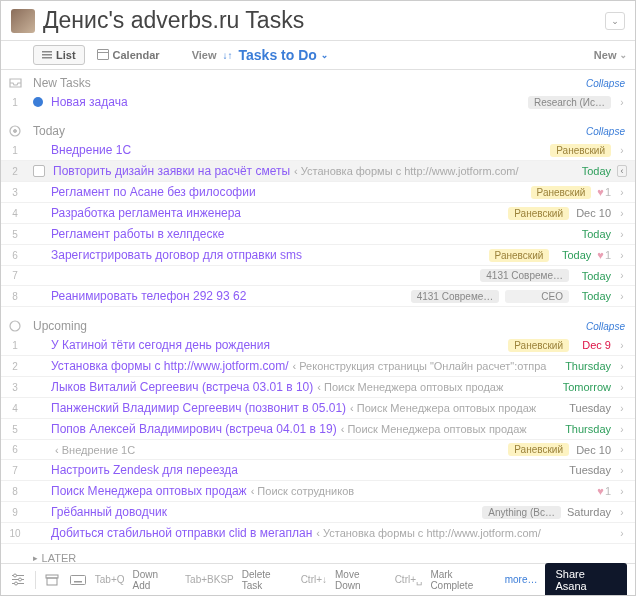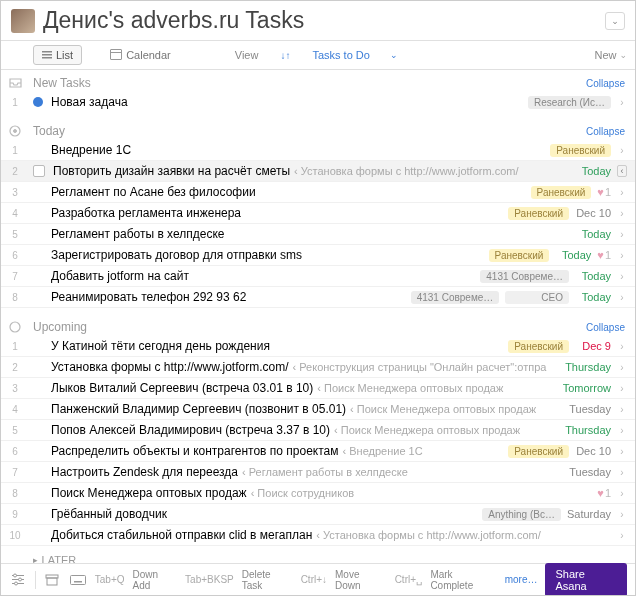--- a/index.html
+++ b/index.html
@@ -41,56 +41,58 @@
     font-size: 9px;
     cursor: pointer;
   }
   .toolbar {
     display: flex;
     align-items: center;
     padding: 4px 8px 4px 32px;
     border-bottom: 1px solid #e0e0e0;
     font-size: 11px;
     color: #777;
-    gap: 20px;
+    gap: 4px;
+    font-weight: bold;
   }
   .tb-btn {
     padding: 3px 8px;
     border-radius: 3px;
     display: inline-flex;
     align-items: center;
     gap: 4px;
     cursor: pointer;
   }
   .tb-btn.active {
     border: 1px solid #c8c8c8;
     background: #f7f7f7;
     color: #555;
   }
   .tb-sep { flex: 1; }
   .tb-view { color: #888; font-size: 11px; margin-right: 2px; }
-  .tb-link { color: #3b7dd8; font-size: 11px; cursor: pointer; }
+  .tb-link { color: #3b7dd8; font-size: 14px; cursor: pointer; }
   .tb-sort-icon { color:#3b7dd8; font-size:10px; margin-right:2px;}
   .tb-new { color:#888; display:inline-flex; align-items:center; gap:3px; cursor:pointer;}
   .content {
     height: 502px;
     overflow-y: auto;
   }
   .section-header {
     display: flex;
     align-items: center;
     padding: 6px 10px 2px 32px;
     color: #999;
     font-size: 12px;
   }
   .section-header .collapse {
     margin-left: auto;
     color: #3b7dd8;
     font-size: 10px;
     cursor: pointer;
+    font-style: italic;
   }
   .gutter {
     position: absolute;
     left: 0;
     width: 28px;
     text-align: center;
     color: #bbb;
     font-size: 10px;
     display: flex;
     align-items: center;
@@ -112,21 +114,21 @@
     width: 10px; height: 10px; border-radius: 50%;
     background: #3b7dd8;
     margin-right: 8px;
     flex-shrink: 0;
   }
   .checkbox-box {
     width:12px;height:12px;border:1px solid #bbb;border-radius:2px;
     margin-right:8px;flex-shrink:0;background:#fff;
   }
   .task-spacer { width:18px; flex-shrink:0; }
-  .task-name { color: #000000; }
+  .task-name { color: #8b5cf6; }
   .task-sub { color: #aaa; font-size: 11px; margin-left: 4px; }
   .row-right {
     margin-left: auto;
     display: flex;
     align-items: center;
     gap: 6px;
   }
   .tag {
     font-size: 10px;
     padding: 1px 6px;
@@ -170,21 +172,21 @@
     color:#999;
     cursor:pointer;
   }
   .footer-sep-line {
     width:1px;height:18px;background:#e0e0e0;
   }
   .kb { color:#aaa;}
   .kb-lbl { color:#888;}
   .share-btn {
     margin-left:auto;
-    background:#4c1d95;
+    background:#0f172a;
     color:#fff;
     padding:5px 10px;
     border-radius:3px;
     font-size:11px;
     cursor:pointer;
   }
   
   .list-icon::before{content:"";display:inline-block;width:10px;height:8px;
     background:linear-gradient(#888,#888) 0 0/10px 1.5px no-repeat,
                linear-gradient(#888,#888) 0 3px/10px 1.5px no-repeat,
@@ -306,21 +308,20 @@
       <div class="row-right">
         <span class="tag yellow">Раневский</span>
         <span class="due green">Today</span>
         <span class="heart">♥<span style="color:#bbb">1</span></span>
         <span class="chev">›</span>
       </div>
     </div>
     <div class="row border-b">
       <div class="gutter">7</div>
       <div class="task-spacer"></div>
-      <span class="task-name">Добавить jotform на сайт</span>
       <div class="row-right">
         <span class="tag gray">4131 Совреме…</span>
         <span class="due green">Today</span>
         <span class="chev">›</span>
       </div>
     </div>
     <div class="row border-b">
       <div class="gutter">8</div>
       <div class="task-spacer"></div>
       <span class="task-name">Реанимировать телефон 292 93 62</span>
@@ -377,43 +378,41 @@
       <span class="task-name">Панженский Владимир Сергеевич (позвонит в 05.01)</span>
       <span class="task-sub">‹ Поиск Менеджера оптовых продаж</span>
       <div class="row-right">
         <span class="due ">Tuesday</span>
         <span class="chev">›</span>
       </div>
     </div>
     <div class="row border-b">
       <div class="gutter">5</div>
       <div class="task-spacer"></div>
-      <span class="task-name">Попов Алексей Владимирович (встреча 3.37 в 10)</span>
+      <span class="task-name">Попов Алексей Владимирович (встреча 04.01 в 19)</span>
       <span class="task-sub">‹ Поиск Менеджера оптовых продаж</span>
       <div class="row-right">
         <span class="due green">Thursday</span>
         <span class="chev">›</span>
       </div>
     </div>
     <div class="row border-b">
       <div class="gutter">6</div>
       <div class="task-spacer"></div>
-      <span class="task-name">Распределить объекты и контрагентов по проектам</span>
       <span class="task-sub">‹ Внедрение 1С</span>
       <div class="row-right">
         <span class="tag yellow">Раневский</span>
         <span class="due ">Dec 10</span>
         <span class="chev">›</span>
       </div>
     </div>
     <div class="row border-b">
       <div class="gutter">7</div>
       <div class="task-spacer"></div>
       <span class="task-name">Настроить Zendesk для переезда</span>
-      <span class="task-sub">‹ Регламент работы в хелпдеске</span>
       <div class="row-right">
         <span class="due ">Tuesday</span>
         <span class="chev">›</span>
       </div>
     </div>
     <div class="row border-b">
       <div class="gutter">8</div>
       <div class="task-spacer"></div>
       <span class="task-name">Поиск Менеджера оптовых продаж</span>
       <span class="task-sub">‹ Поиск сотрудников</span>

